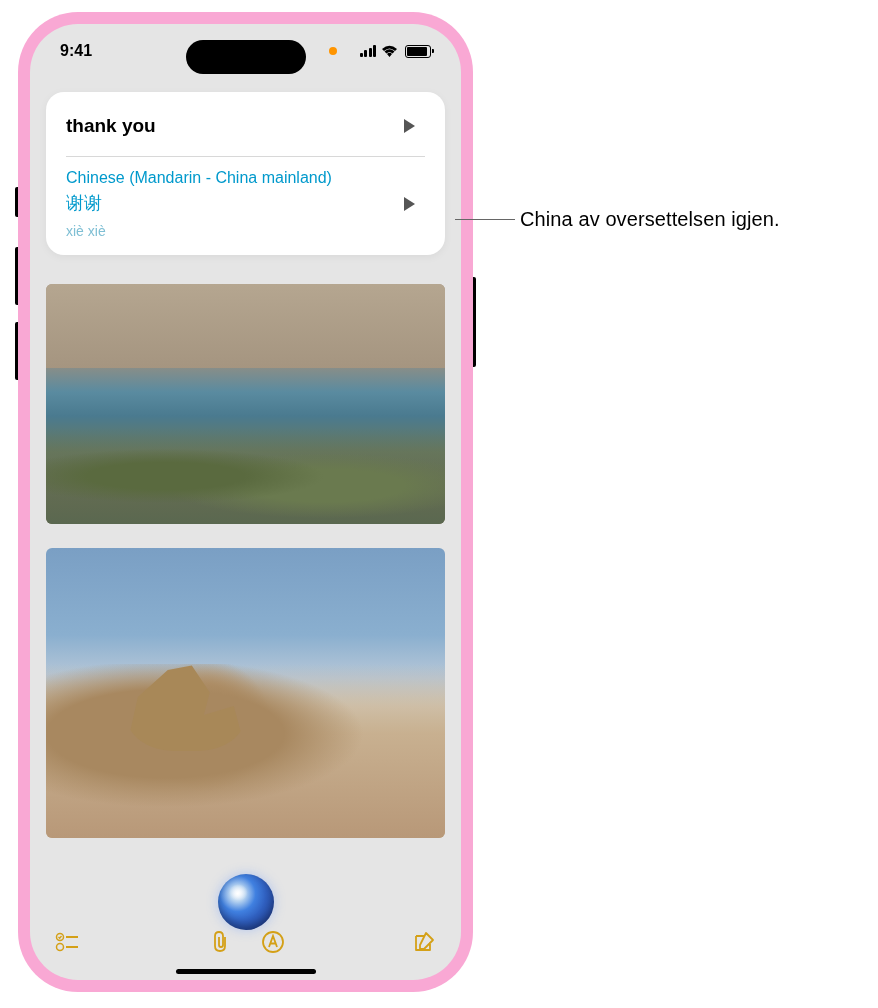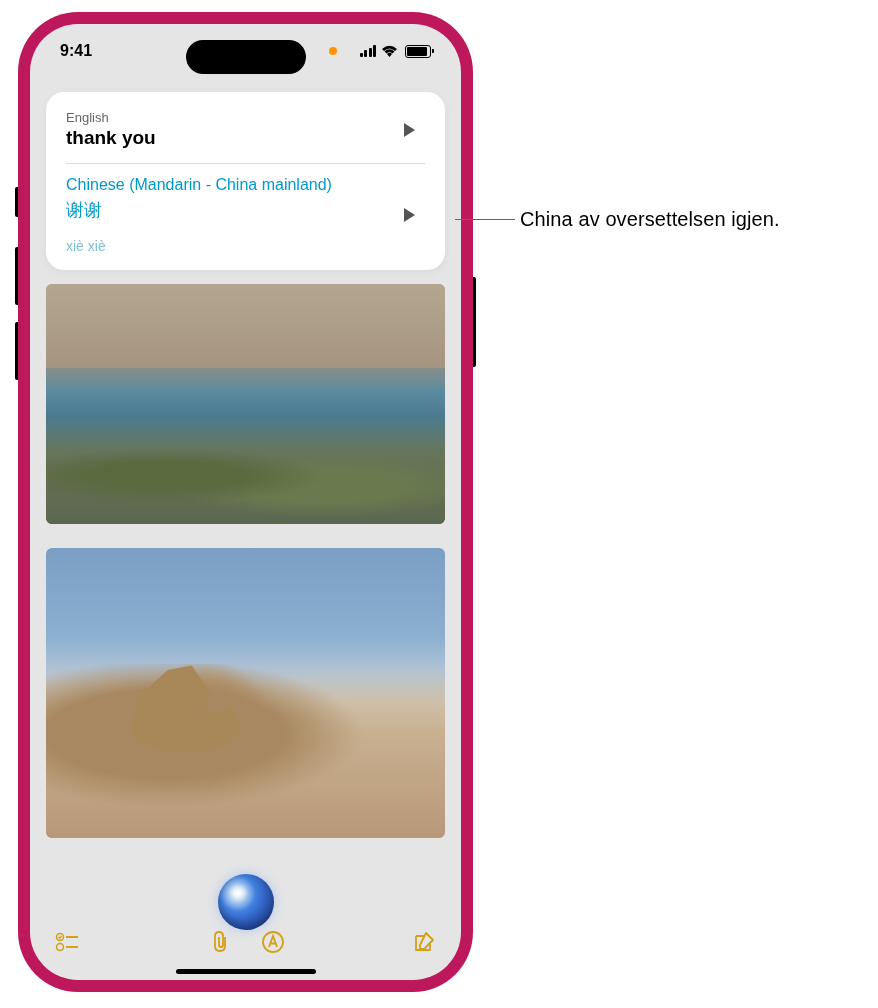--- a/index.html
+++ b/index.html
@@ -15,21 +15,21 @@
       height: 1008px;
       position: relative;
     }
     
     .phone-frame {
       position: absolute;
       left: 18px;
       top: 12px;
       width: 455px;
       height: 980px;
-      background: #be185d;
+      background: #f9a8d4;
       border-radius: 60px;
       padding: 12px;
     }
     
     .phone-buttons-left {
       position: absolute;
       left: -3px;
       background: #000;
     }
     
@@ -189,21 +189,21 @@
       font-size: 16px;
       color: #0099cc;
       font-weight: 500;
       margin-bottom: 4px;
     }
     
     .card-phrase-target {
       font-size: 18px;
       color: #0099cc;
       font-weight: 500;
-      margin-bottom: 16px;
+      margin-bottom: 8px;
     }
     
     .card-transliteration {
       font-size: 14px;
       color: #7fbfd4;
       font-weight: 400;
     }
     
     .play-btn {
       width: 32px;
@@ -400,21 +400,20 @@
         </svg>
         <div class="battery">
           <div class="battery-fill"></div>
         </div>
       </div>
     </div>
 
     <div class="translation-card">
       <div class="card-section">
         <div class="card-text-block">
-          <div class="card-lang-label">English</div>
           <div class="card-phrase">thank you</div>
         </div>
         <div class="play-btn">
           <div class="play-triangle"></div>
         </div>
       </div>
 
       <div class="card-divider"></div>
 
       <div class="card-section">

